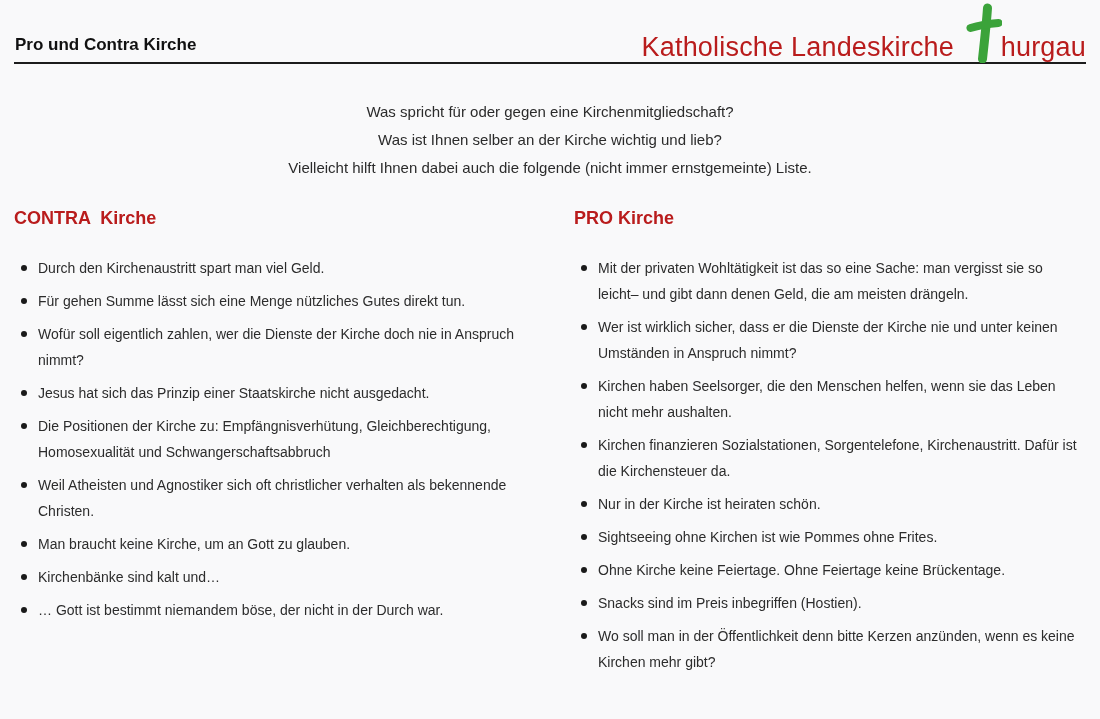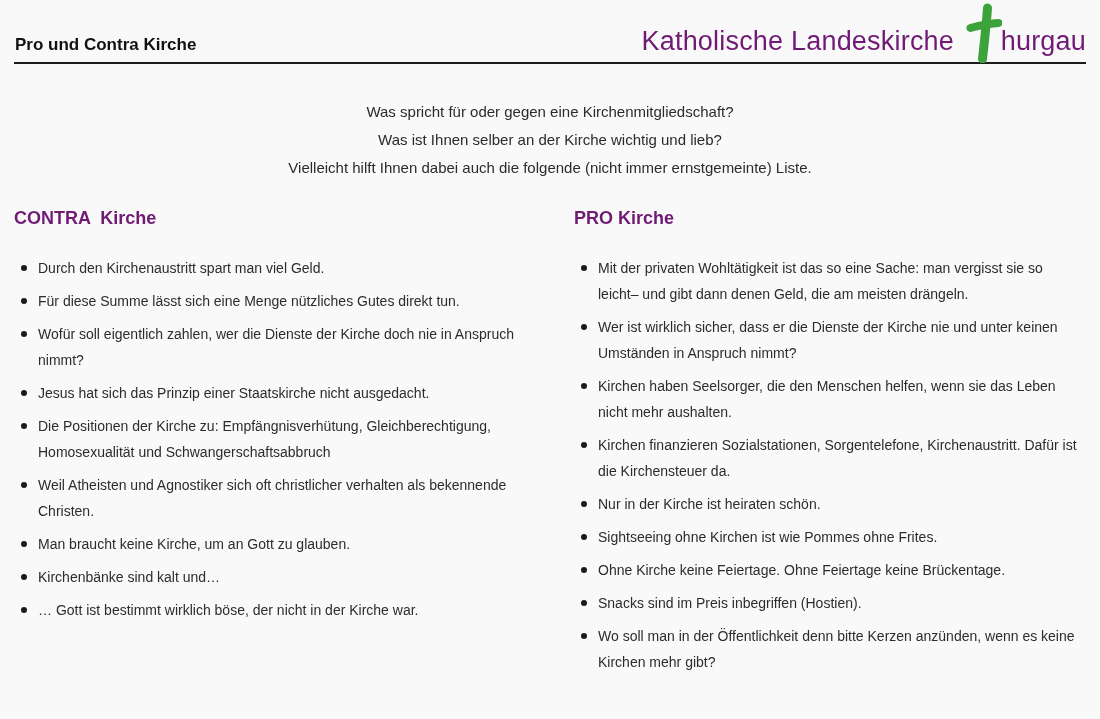--- a/index.html
+++ b/index.html
@@ -28,23 +28,23 @@
   .logo {
     position: absolute;
     right: 0; bottom: 0;
     display: flex;
     align-items: flex-end;
     line-height: 1;
   }
   .logo-text {
     font-size: 27px;
     font-weight: 400;
-    color: #701a75;
+    color: #b91c1c;
     letter-spacing: 0.2px;
-    padding-bottom: 7px;
+    padding-bottom: 1px;
     white-space: pre;
   }
   .cross {
     width: 36px; height: 60px;
     margin: 0 -1px -1px 4px;
     display: block;
   }
   .cross path { stroke: #3BA33A; }
 
   
@@ -56,21 +56,21 @@
     color: #2b2b2b;
   }
 
   
   .cols { display: flex; margin-top: 26px; }
   .col-left  { width: 534px; }
   .col-right { flex: 1; margin-left: 26px; }
   .col-heading {
     font-size: 18px;
     font-weight: 700;
-    color: #701a75;
+    color: #b91c1c;
     white-space: pre-wrap;
   }
   ul.bullets {
     list-style: none;
     margin-top: 26px;
   }
   ul.bullets li {
     display: flex;
     font-size: 14px;
     line-height: 26px;
@@ -118,21 +118,21 @@
 
     <div class="col-left">
       <div class="col-heading">CONTRA  Kirche</div>
       <ul class="bullets">
         <li>
             <span class="bullet"></span>
             <span class="li-text">Durch den Kirchenaustritt spart man viel Geld.</span>
           </li>
         <li>
             <span class="bullet"></span>
-            <span class="li-text">Für diese Summe lässt sich eine Menge nützliches Gutes direkt tun.</span>
+            <span class="li-text">Für gehen Summe lässt sich eine Menge nützliches Gutes direkt tun.</span>
           </li>
         <li>
             <span class="bullet"></span>
             <span class="li-text">Wofür soll eigentlich zahlen, wer die Dienste der Kirche doch nie in Anspruch nimmt?</span>
           </li>
         <li>
             <span class="bullet"></span>
             <span class="li-text">Jesus hat sich das Prinzip einer Staatskirche nicht ausgedacht.</span>
           </li>
         <li>
@@ -146,21 +146,21 @@
         <li>
             <span class="bullet"></span>
             <span class="li-text">Man braucht keine Kirche, um an Gott zu glauben.</span>
           </li>
         <li>
             <span class="bullet"></span>
             <span class="li-text">Kirchenbänke sind kalt und…</span>
           </li>
         <li>
             <span class="bullet"></span>
-            <span class="li-text">… Gott ist bestimmt wirklich böse, der nicht in der Kirche war.</span>
+            <span class="li-text">… Gott ist bestimmt niemandem böse, der nicht in der Durch war.</span>
           </li>
       </ul>
     </div>
 
     <div class="col-right">
       <div class="col-heading">PRO Kirche</div>
       <ul class="bullets">
         <li>
             <span class="bullet"></span>
             <span class="li-text">Mit der privaten Wohltätigkeit ist das so eine Sache: man vergisst sie so leicht– und gibt dann denen Geld, die am meisten drängeln.</span>

